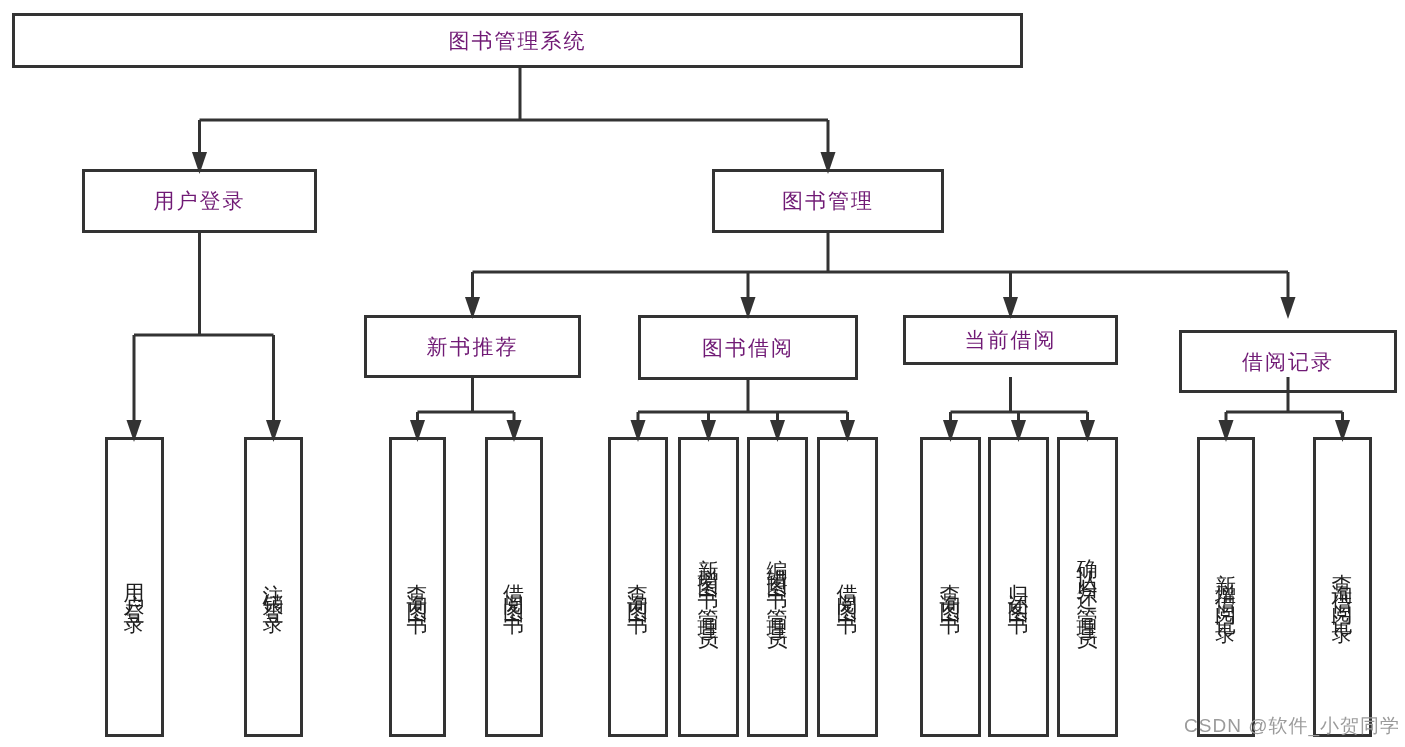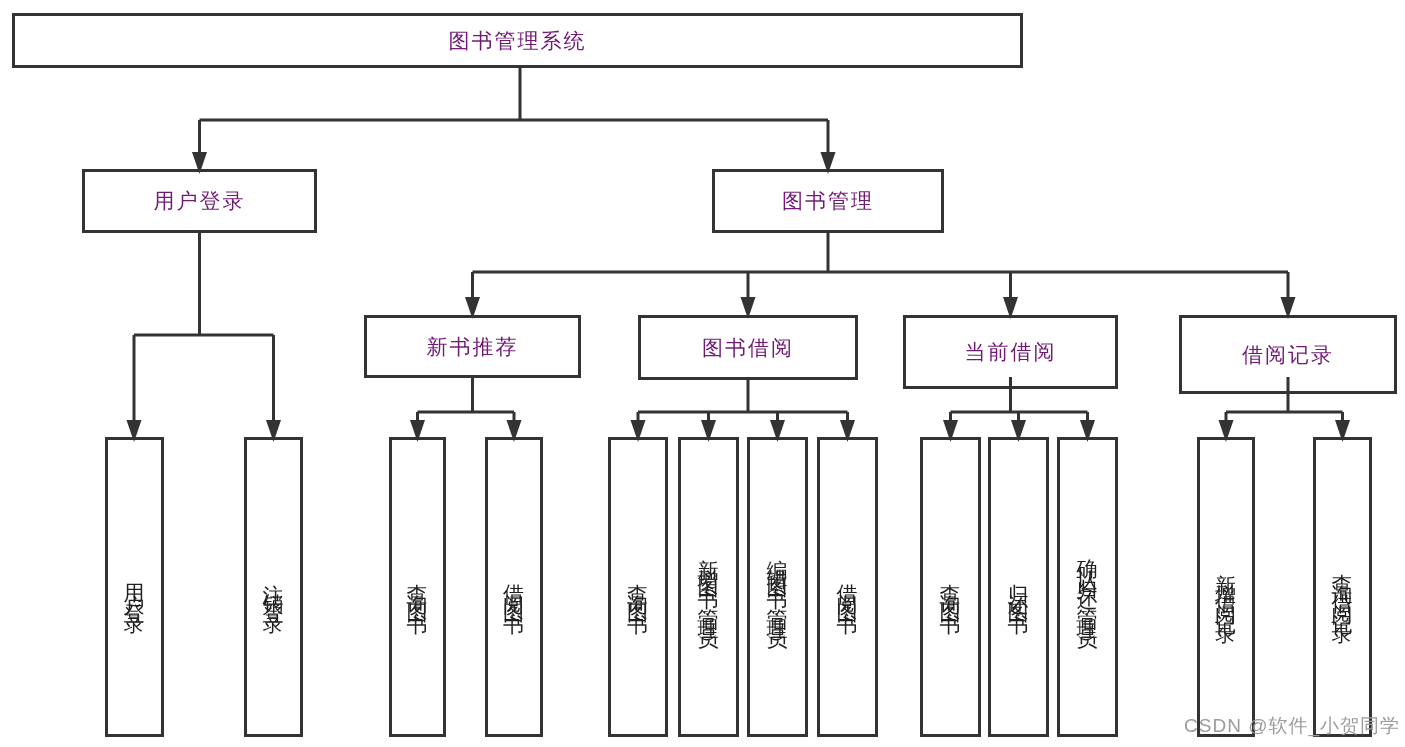--- a/index.html
+++ b/index.html
@@ -67,22 +67,22 @@
 
 <div class="canvas">
 
   <div class="box" style="left:12px; top:13px; width:1011px; height:55px;">图书管理系统</div>
 
   <div class="box" style="left:82px; top:169px; width:235px; height:64px;">用户登录</div>
   <div class="box" style="left:712px; top:169px; width:232px; height:64px;text-align:center;">图书管理</div>
 
   <div class="box" style="left:364px; top:315px; width:217px; height:63px;">新书推荐</div>
   <div class="box" style="left:638px; top:315px; width:220px; height:65px;">图书借阅</div>
-  <div class="box" style="left:903px; top:315px; width:215px; height:74px;">当前借阅</div>
-  <div class="box" style="left:1179px; top:315px; width:218px; height:79px;font-family:Liberation Serif, serif;">借阅记录</div>
+  <div class="box" style="left:903px; top:315px; width:215px; height:50px;">当前借阅</div>
+  <div class="box" style="left:1179px; top:330px; width:218px; height:63px;font-family:Liberation Serif, serif;">借阅记录</div>
 
   <div class="vbox" style="left:105px; top:437px; width:59px; height:300px;">
     <span class="vtext">用户登录</span>
   </div>
   <div class="vbox" style="left:244px; top:437px; width:59px; height:300px;">
     <span class="vtext">注销登录</span>
   </div>
 
   <div class="vbox" style="left:389px; top:437px; width:57px; height:300px;">
     <span class="vtext">查询图书</span>

